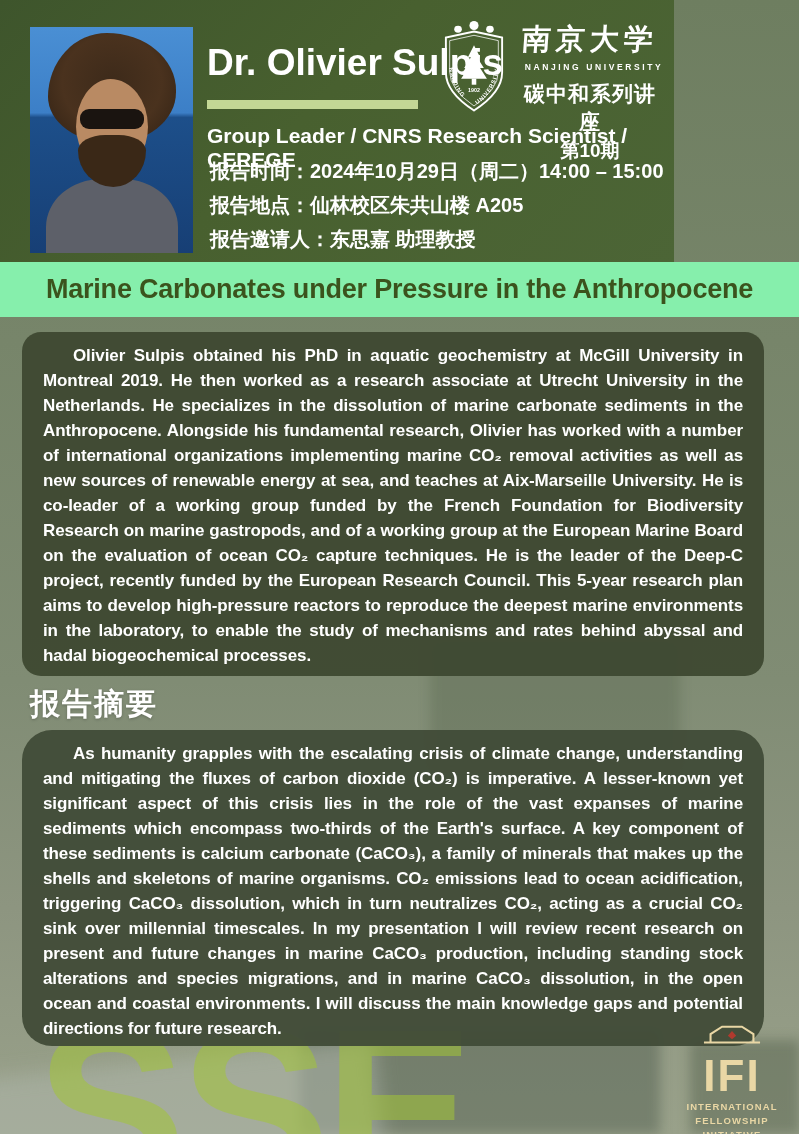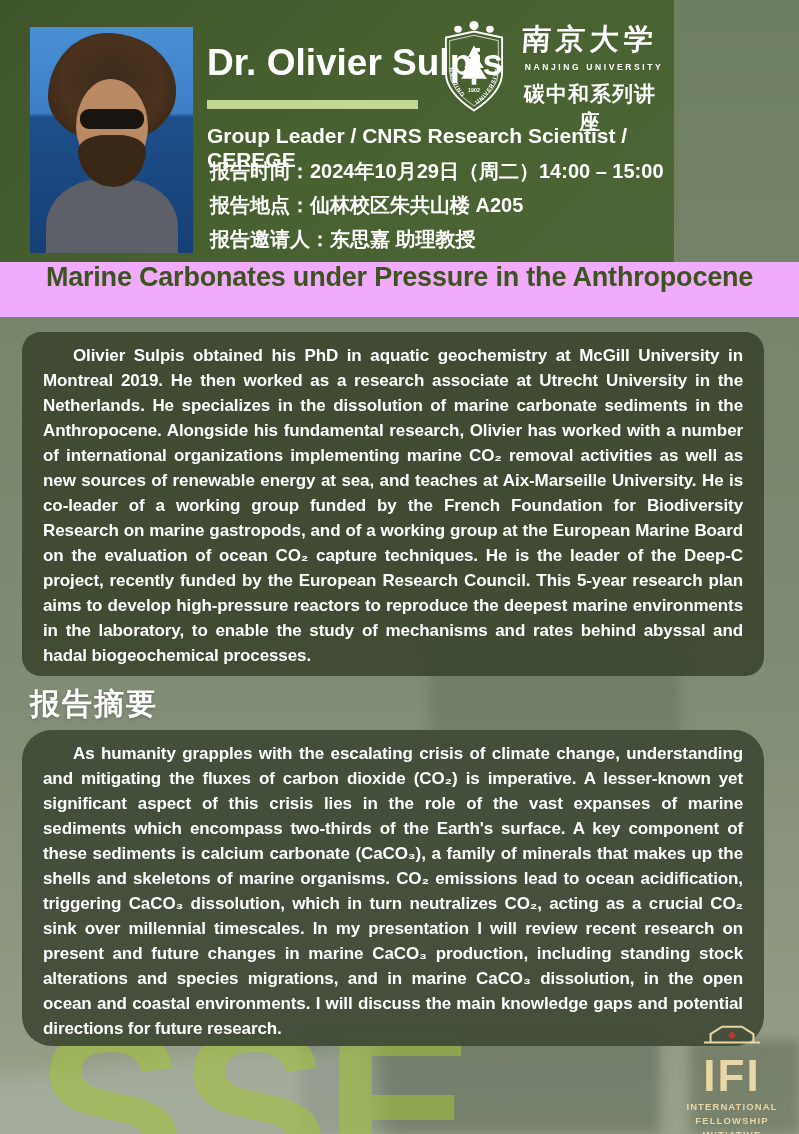--- a/index.html
+++ b/index.html
@@ -71,21 +71,21 @@
   .seal { width: 76px; height: 106px; margin-top: 3px; }
   .logo-right { width: 152px; text-align: center; color: #ffffff; margin-left: 2px; }
   .uni-zh { font-size: 29px; font-weight: bold; letter-spacing: 5px; transform: skewX(-4deg); margin-top: 8px; }
   .uni-en { font-size: 8.5px; font-weight: bold; letter-spacing: 2.6px; margin-top: 2px; margin-left: 8px; }
   .series-title { font-size: 21px; font-weight: bold; margin-top: 8px; letter-spacing: 1px; }
   .series-issue { font-size: 19px; font-weight: bold; margin-top: 2px; }
 
   
   .banner {
     position: absolute; left: 0; top: 262px; width: 799px; height: 55px; z-index: 5;
-    background: #f0abfc; display: flex; align-items: flex-start; justify-content: center;
+    background: #86efac; display: flex; align-items: center; justify-content: center;
   }
   .banner-title { color: #3b531d; font-size: 27px; font-weight: bold; letter-spacing: -0.2px; }
 
   
   .bio-box {
     position: absolute; left: 22px; top: 332px; width: 742px; height: 344px; z-index: 4;
     background: rgba(62, 73, 50, 0.96); border-radius: 19px;
     padding: 11px 21px; overflow: hidden;
   }
   .box-text {
@@ -158,20 +158,21 @@
         <textPath href="#arcL">NANJING</textPath>
       </text>
       <text fill="#ffffff" font-size="7.5" font-weight="bold" letter-spacing="1.2">
         <textPath href="#arcR">UNIVERSITY</textPath>
       </text>
     </svg>
     <div class="logo-right">
       <div class="uni-zh">南京大学</div>
       <div class="uni-en">NANJING UNIVERSITY</div>
       <div class="series-title">碳中和系列讲座</div>
+      <div class="series-issue">第10期</div>
     </div>
   </div>
 </div>
 
 <div class="banner">
   <div class="banner-title">Marine Carbonates under Pressure in the Anthropocene</div>
 </div>
 
 <div class="bio-box">
   <div class="box-text">Olivier Sulpis obtained his PhD in aquatic geochemistry at McGill University in Montreal 2019. He then worked as a research associate at Utrecht University in the Netherlands. He specializes in the dissolution of marine carbonate sediments in the Anthropocene. Alongside his fundamental research, Olivier has worked with a number of international organizations implementing marine CO₂ removal activities as well as new sources of renewable energy at sea, and teaches at Aix-Marseille University. He is co-leader of a working group funded by the French Foundation for Biodiversity Research on marine gastropods, and of a working group at the European Marine Board on the evaluation of ocean CO₂ capture techniques. He is the leader of the Deep-C project, recently funded by the European Research Council. This 5-year research plan aims to develop high-pressure reactors to reproduce the deepest marine environments in the laboratory, to enable the study of mechanisms and rates behind abyssal and hadal biogeochemical processes.</div>

